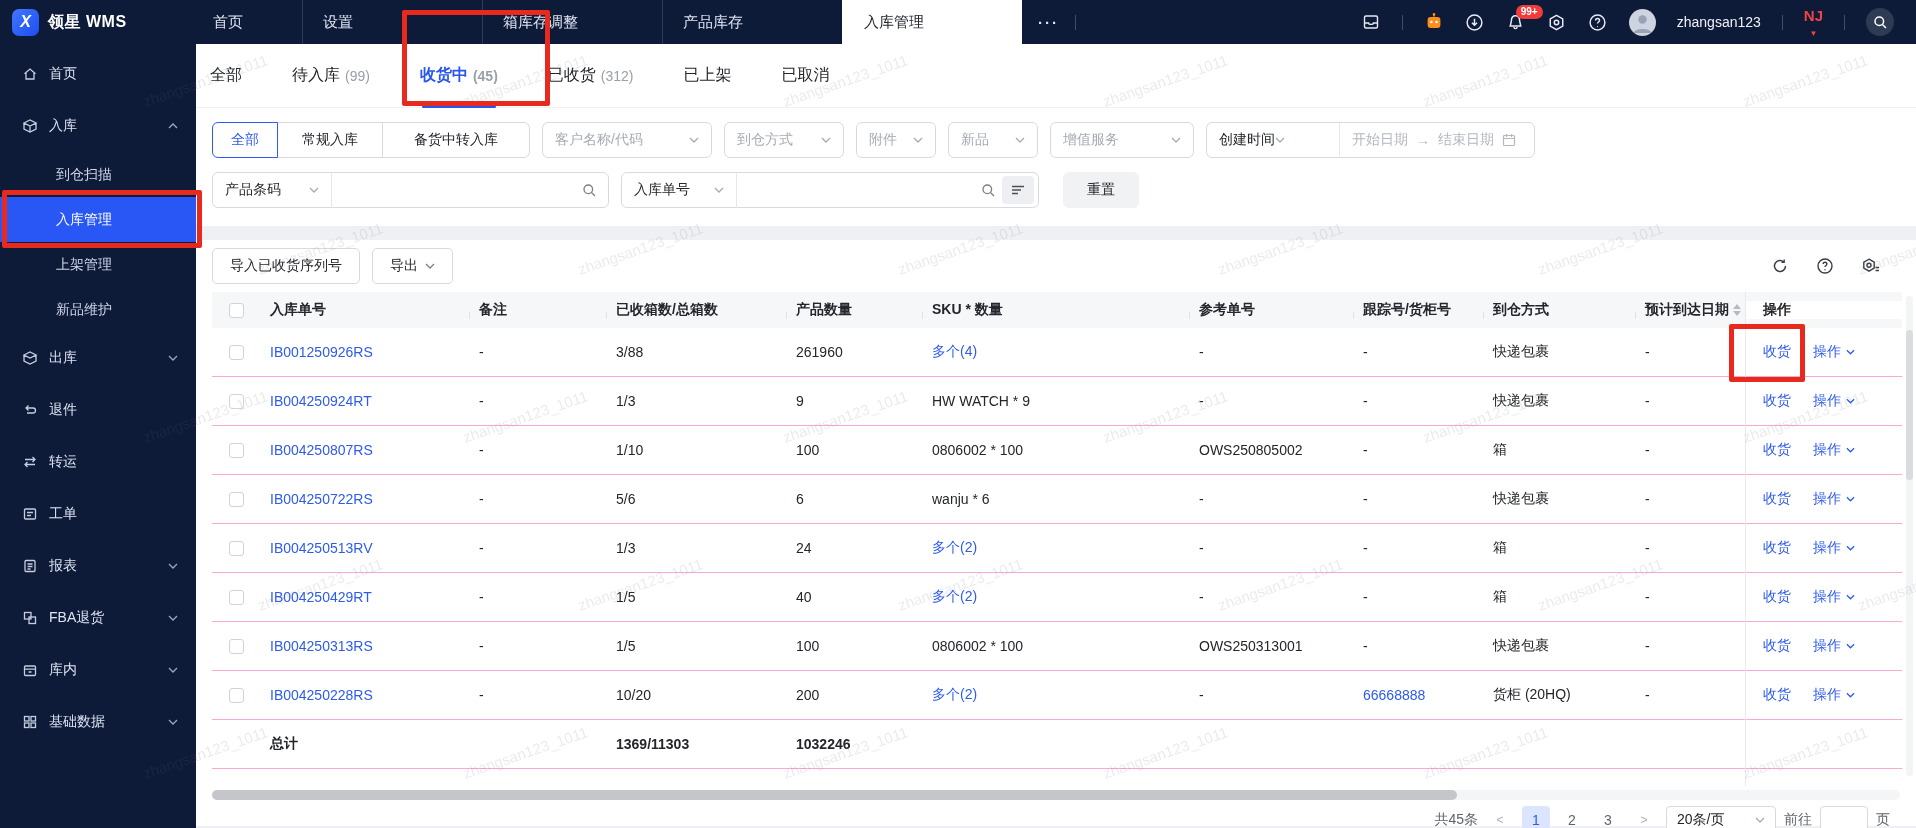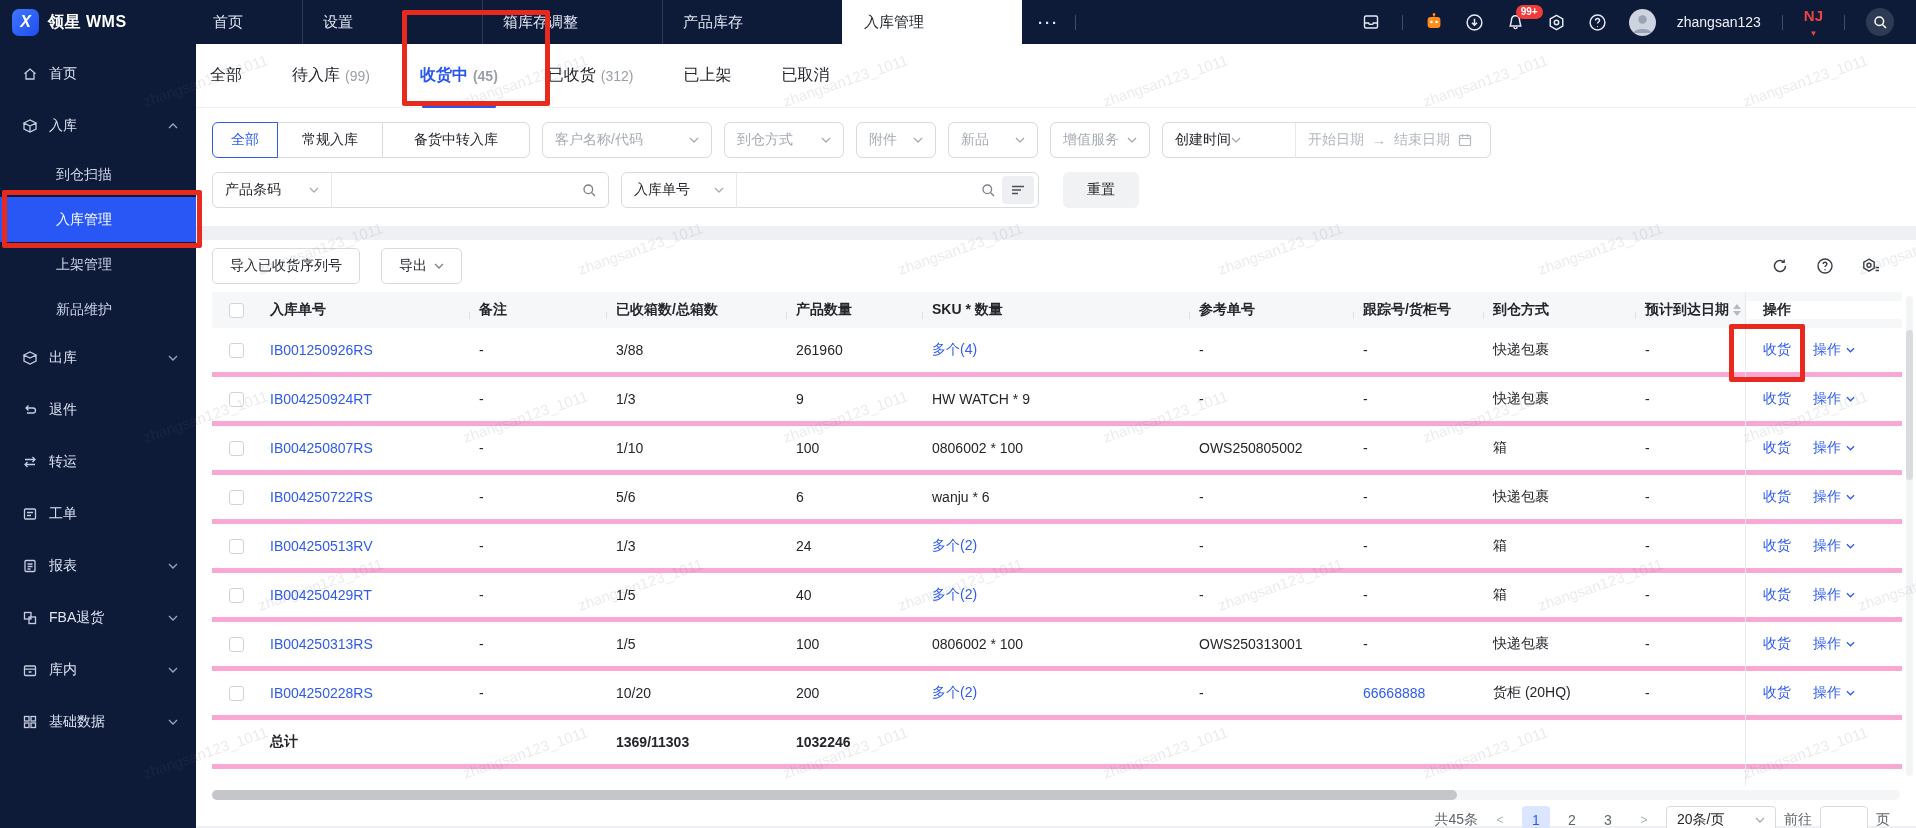--- a/index.html
+++ b/index.html
@@ -65,21 +65,21 @@
   .seg { height:36px; display:flex; align-items:center; justify-content:center;
     border:1px solid #d8dadf; background:#fff; font-size:14px; margin-left:-1px; padding:0 10px; }
   .seg.s1 { width:66px; margin-left:0; border-radius:6px 0 0 6px; }
   .seg.s2 { width:106px; }
   .seg.s3 { width:148px; border-radius:0 6px 6px 0; }
   .seg.active { border:1px solid #2e5bef; color:#2e5bef; z-index:2; border-radius:6px 0 0 6px; }
   .drop { height:36px; border:1px solid #d8dadf; border-radius:6px; background:#fff;
     display:flex; align-items:center; justify-content:space-between; padding:0 12px;
     color:#a6abb3; font-size:14px; }
   .d-customer{width:170px;} .d-arrive{width:120px;} .d-attach{width:80px;}
-  .d-new{width:90px;} .d-vas{width:100px;}
+  .d-new{width:90px;} .d-vas{width:144px;}
   .date-group { height:36px; border:1px solid #d8dadf; border-radius:6px; background:#fff;
     display:flex; align-items:center; }
   .dg-left { width:132px; display:flex; align-items:center; 
     padding:0 12px; color:#24262b; }
   .dg-div { width:1px; height:35px; background:#e6e8ec; }
   .dg-right { width:194px; display:flex; align-items:center; gap:8px; padding:0 12px;
     color:#b3b7bf; }
   .srch-group { height:36px; border:1px solid #d8dadf; border-radius:6px; background:#fff;
     display:flex; align-items:center; }
   .sg-label { display:flex; align-items:center; justify-content:space-between;
@@ -92,24 +92,24 @@
     display:flex; align-items:center; justify-content:center; }
   .reset-btn { width:76px; height:36px; background:#f1f2f4; border-radius:6px; border:none;
     font-size:14px; color:#24262b; margin-left:12px; display:flex; align-items:center; justify-content:center; }
   .gap-band { height:14px; }
   
   .tablecard { position:relative; background:#fff; height:586px; }
   .toolbar { height:52px; display:flex; align-items:center; padding:0 36px 0 16px; }
   .tool-btn { height:36px; border:1px solid #d8dadf; border-radius:5px; background:#fff;
     display:flex; align-items:center; justify-content:center; gap:7px; font-size:14px;
     color:#24262b; padding:0 17px; }
-  .tool-btn + .tool-btn { margin-left:21px;text-align:center; }
+  .tool-btn + .tool-btn { margin-left:12px;text-align:center; }
   .tool-icons { margin-left:auto; display:flex; align-items:center; gap:27px; }
   .table { margin:0 14px 0 16px; }
-  .tr { display:flex; align-items:center; height:49px; border-bottom:5px solid #f9a8d4; }
+  .tr { display:flex; align-items:center; height:49px; border-bottom:1px solid #f9a8d4; }
   .thead { height:36px; background:#f6f7f9; border-bottom:none; }
   .th { font-weight:bold; font-size:14px; color:#24262b; position:relative; }
   .th.div::before { content:""; position:absolute; left:0; top:11px; width:1px; height:14px; background:#e0e2e7; }
   .td,.th { padding-left:10px; display:flex; align-items:center; overflow:hidden; white-space:nowrap; }
   .c-sel{width:48px; justify-content:center; padding-left:0;}
   .c-order{width:209px;} .c-remark{width:137px;} .c-boxes{width:180px;text-align:right;}
   .c-qty{width:136px;} .c-sku{width:267px;} .c-ref{width:164px;}
   .c-trk{width:130px;} .c-arr{width:152px;} .c-eta{width:110px;}
   .c-op{width:157px; padding-left:18px; gap:22px; background:#fff;}
   .cb { width:15px; height:15px; border:1px solid #cfd3da; border-radius:3px; background:#fff; display:inline-block; }

